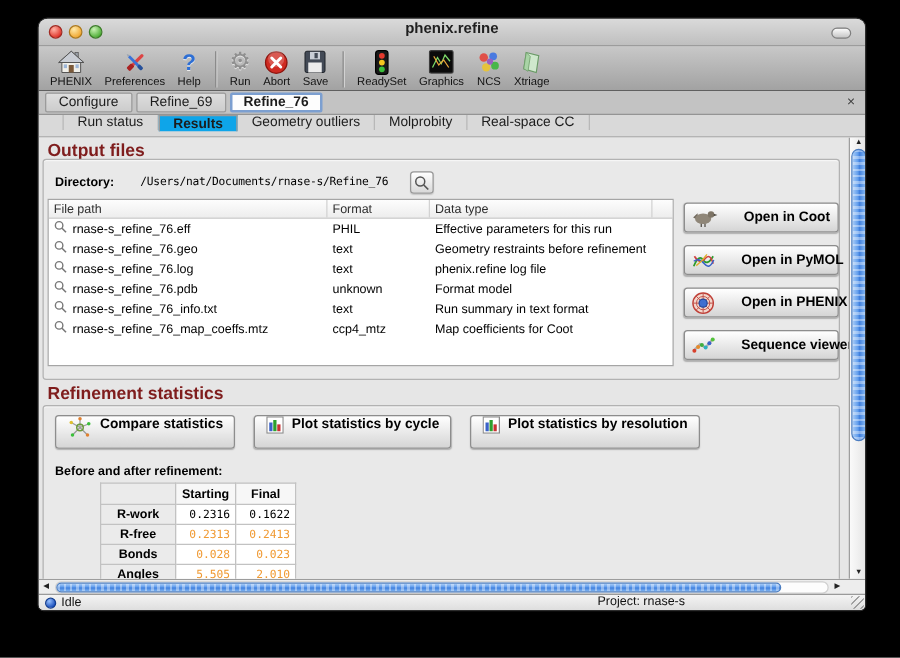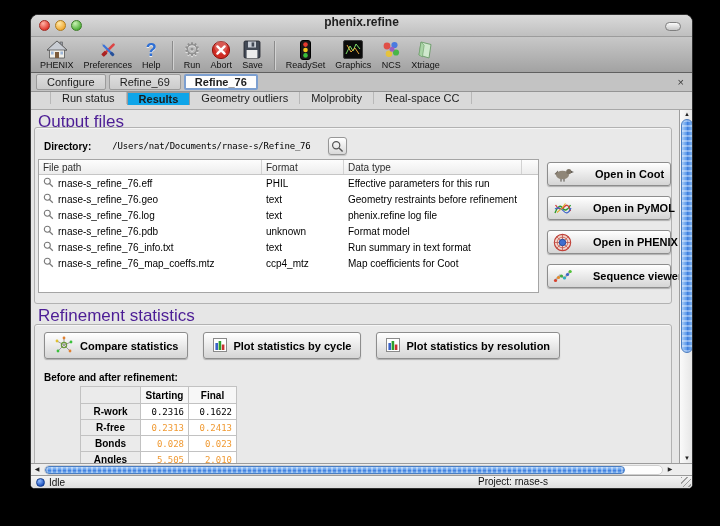--- a/index.html
+++ b/index.html
@@ -48,21 +48,21 @@
                display:flex; align-items:flex-start; padding-left:19px; }
   .subtab { display:flex; align-items:center; padding:0 11px; font-size:11px; color:#1c1c1c;
             border-right:1px solid #b8b8b8; }
   .subtab:first-child { border-left:1px solid #b8b8b8; }
   .subtab.active { background:#0ea5e9; font-weight:bold; border:1px solid #9a9a9a; border-bottom:none; }
 
   
   .main { flex:1; display:flex; flex-direction:column; background:#e5e5e5; }
   .viewport { position:relative; flex:1; overflow:hidden; background:#e6e6e6; }
 
-  .section-h { position:absolute; left:7px; font-size:17px; font-weight:normal; color:#4c1d95; }
+  .section-h { position:absolute; left:7px; font-size:14px; font-weight:bold; color:#7f1d1d; }
   .h1 { top:2px; } .h2 { top:196px; }
 
   .groupbox { position:absolute; left:3px; width:638px; border:1px solid #b2b2b2; border-radius:3px;
               background:#e9e9e9; box-shadow:inset 0 1px 0 #f6f6f6; }
   .gb1 { top:17px; height:177px; }
   .gb2 { top:214px; height:160px; }
 
   
   .dirrow { position:absolute; left:9px; top:9px; display:flex; align-items:center; }
   .dirlabel { font-size:10px; font-weight:bold; color:#000; }
@@ -86,21 +86,21 @@
 
   
   .actioncol { position:absolute; left:512px; top:34px; width:124px; }
   .actionbtn { height:24px; margin-bottom:10px; display:flex; align-items:center; gap:21px; padding:0 5px;
                border:1px solid #8d8d8d; border-radius:3px; background:linear-gradient(#ffffff,#d5d5d5);
                font-size:11px; font-weight:bold; color:#000; box-shadow:0 1px 1px rgba(0,0,0,.25); white-space:nowrap; }
   .actionbtn .aicon { flex:none; display:flex; align-items:center; }
 
   
   .statbtnrow { position:absolute; left:9px; top:7px; display:flex; gap:15px; }
-  .statbtn { height:27px; display:flex; align-items:center; gap:6px; padding:0 9px;
+  .statbtn { height:27px; display:flex; gap:6px; padding:0 9px;
              border:1px solid #8d8d8d; border-radius:3px; background:linear-gradient(#ffffff,#d5d5d5);
              font-size:11px; font-weight:bold; color:#000; box-shadow:0 1px 1px rgba(0,0,0,.25); white-space:nowrap; }
   .beforelabel { position:absolute; left:9px; top:47px; font-size:10px; font-weight:bold; color:#000; }
 
   .statstable { position:absolute; left:45px; top:61px; border-collapse:collapse; font-size:10px; }
   .statstable td, .statstable th { border:1px solid #c2c2c2; height:16px; }
   .statstable th.blank, .statstable td.rowlabel { background:#ebebeb; width:60px; text-align:center; font-weight:bold; }
   .statstable th.vcol { background:#f7f7f7; width:48px; text-align:center; font-weight:bold; }
   .statstable td.val { background:#fff; width:48px; text-align:right; padding-right:4px;
                        font-family:"DejaVu Sans Mono",monospace; font-size:9px; }

